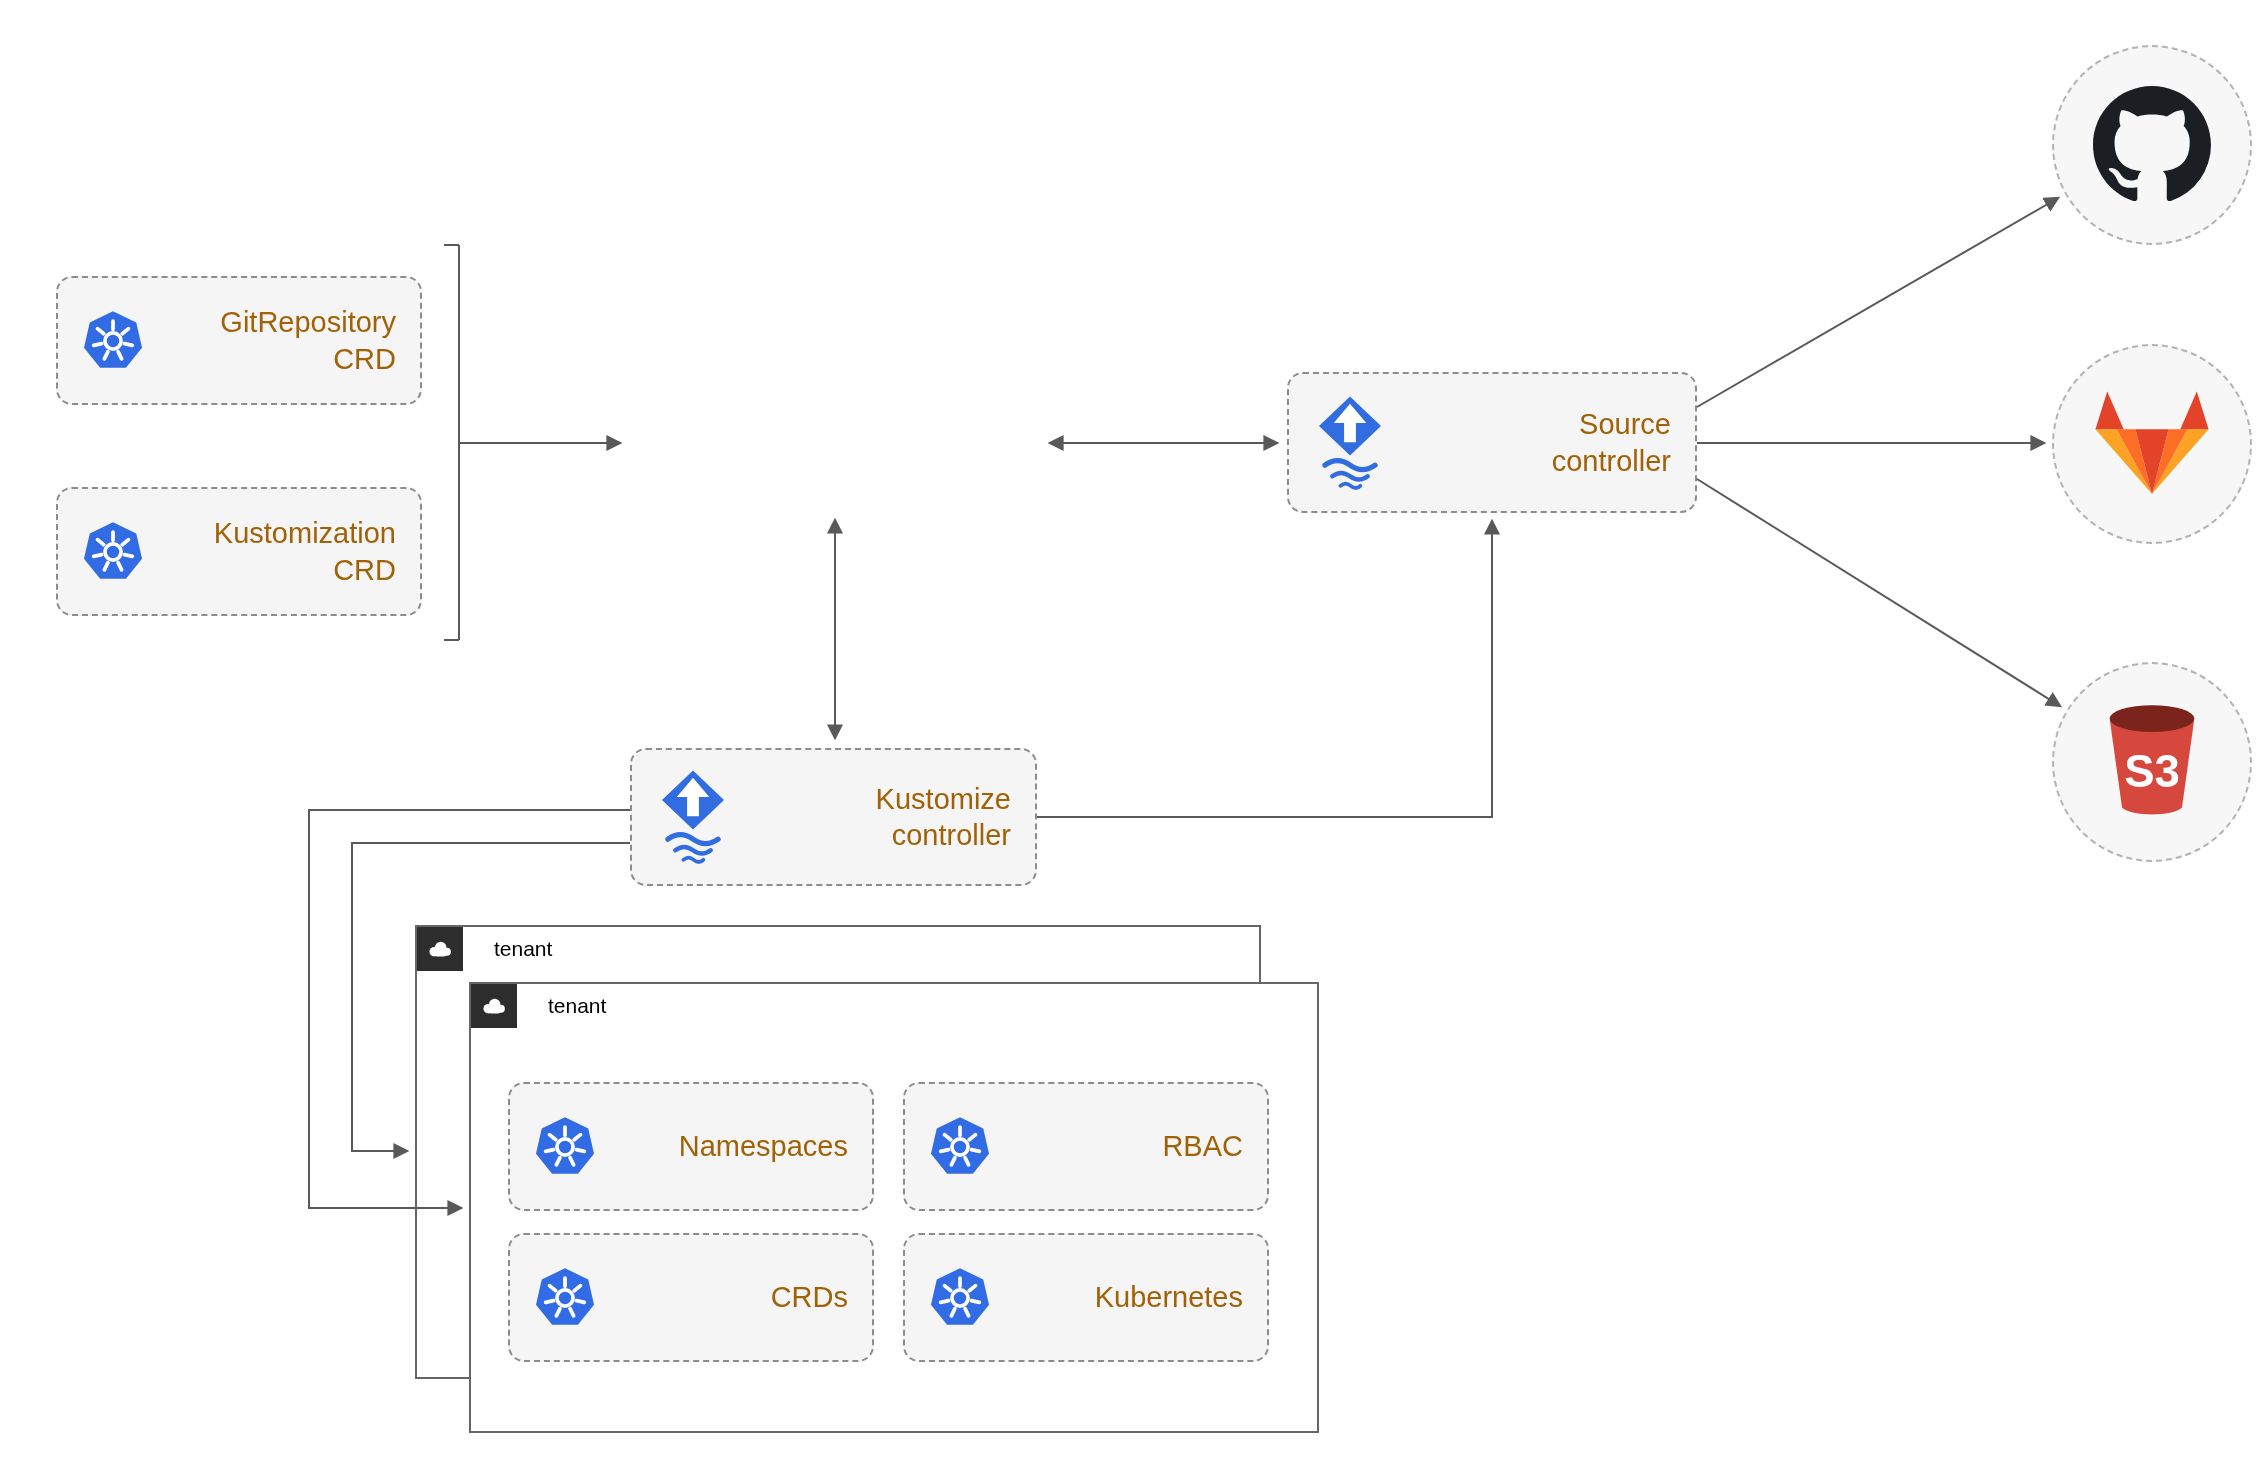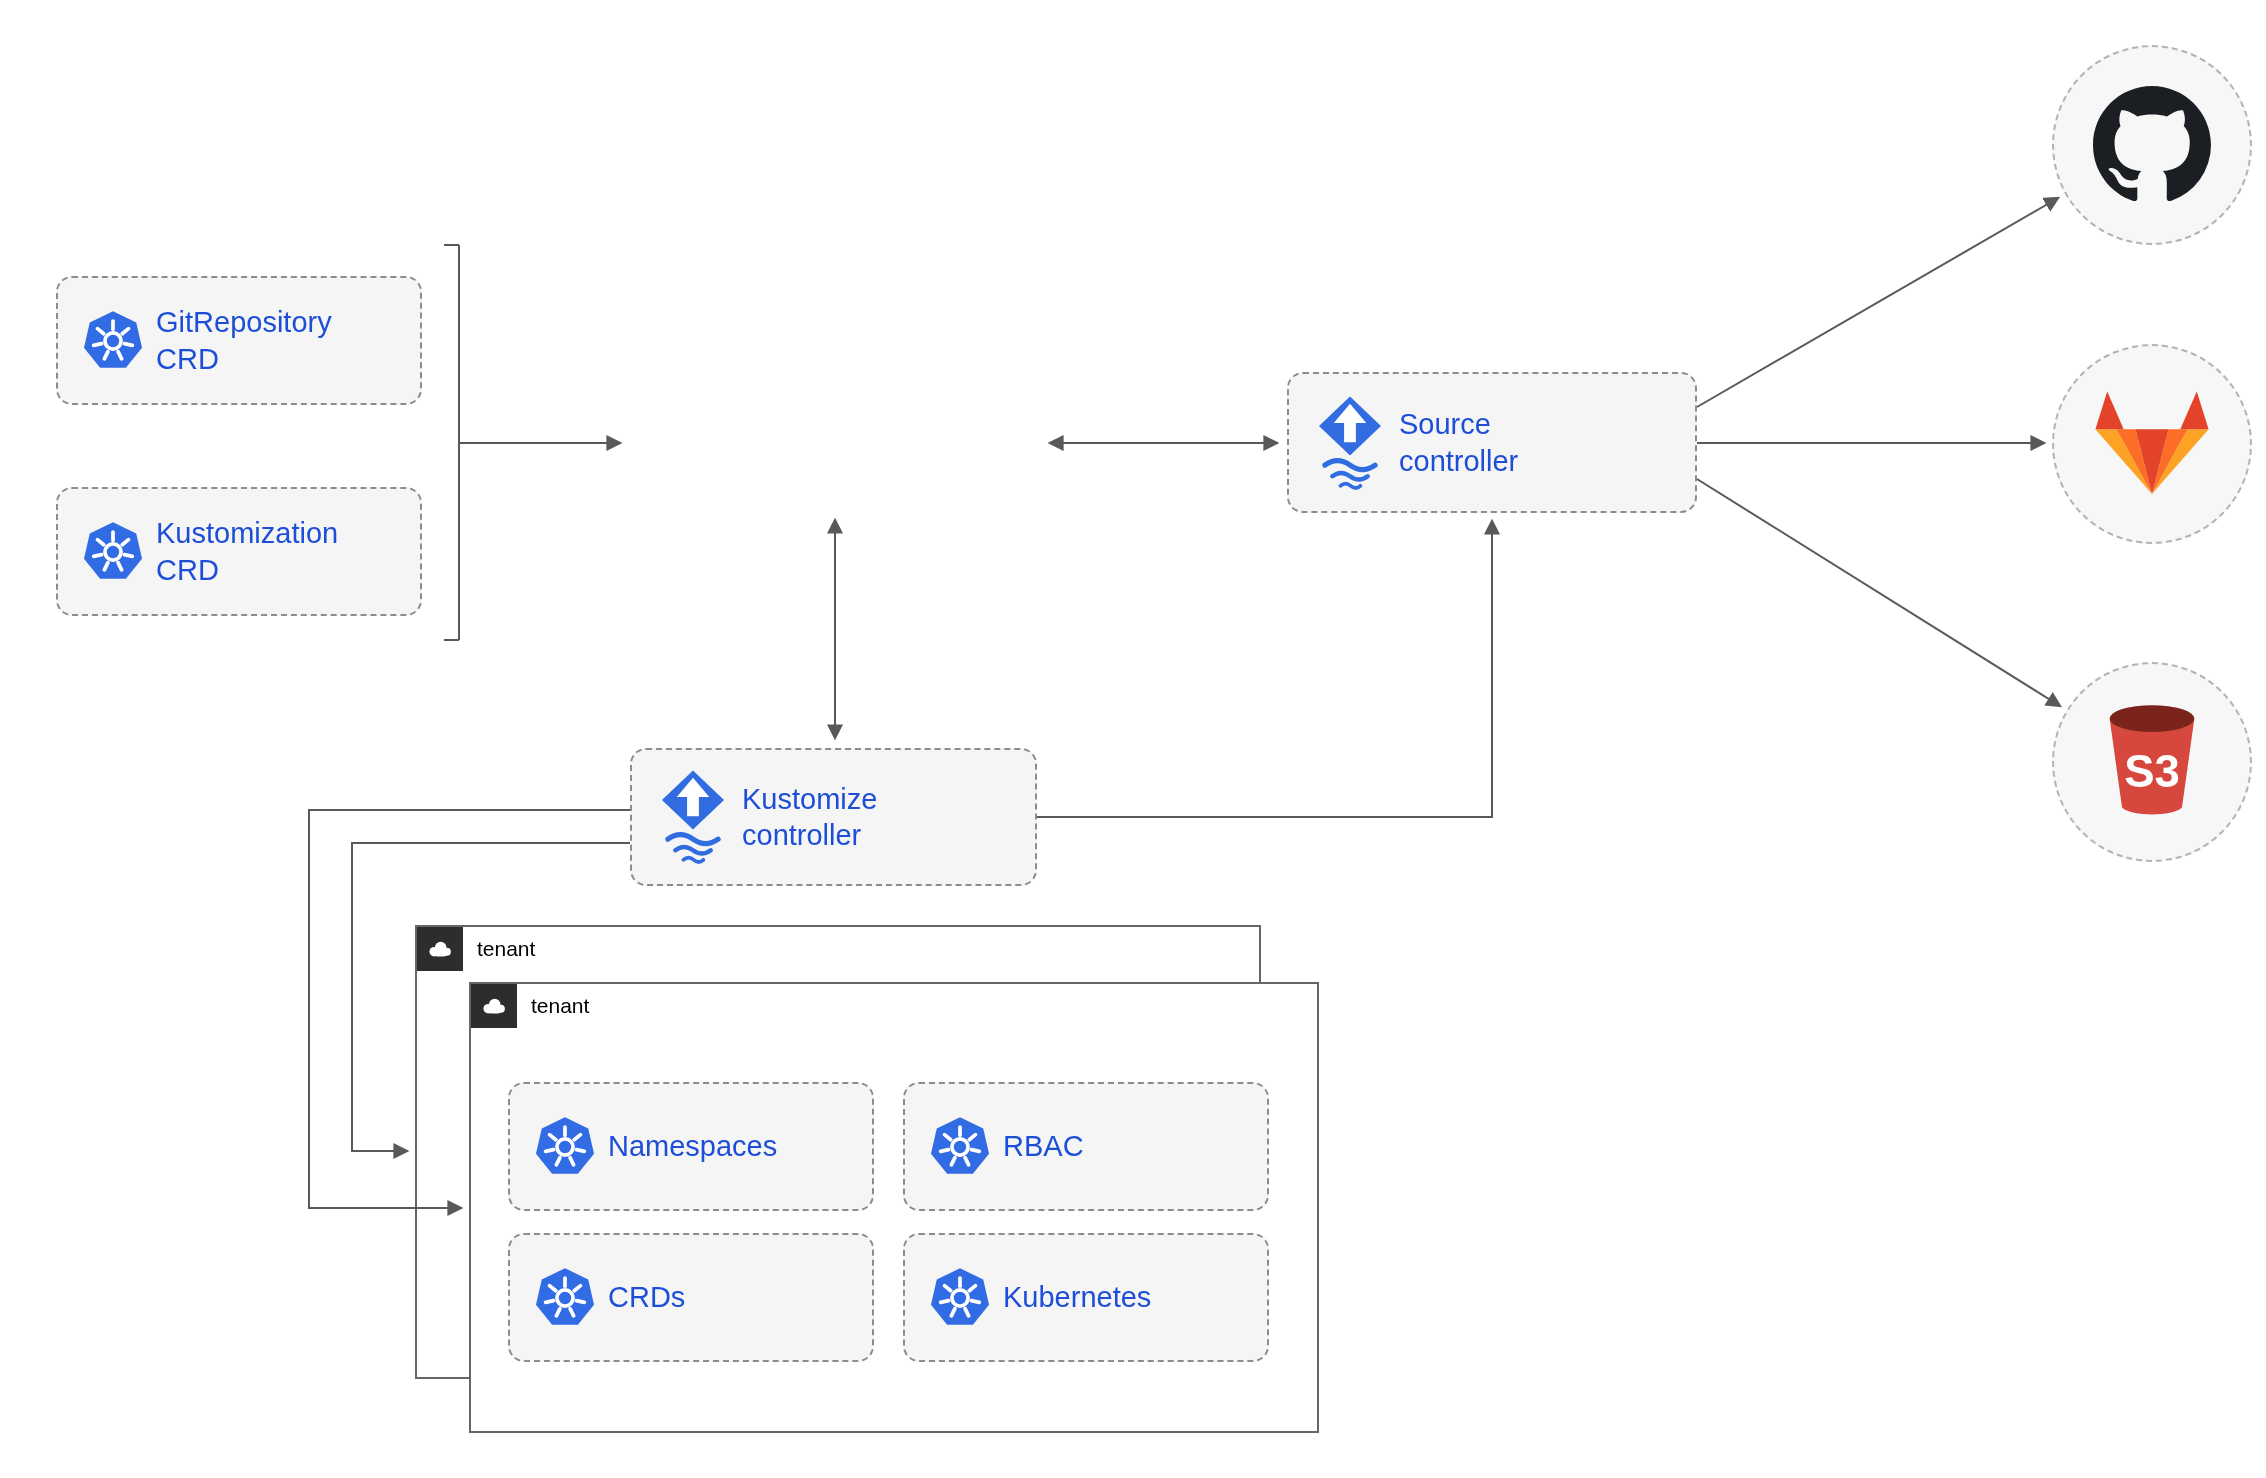--- a/index.html
+++ b/index.html
@@ -7,36 +7,36 @@
     position:relative;width:2266px;height:1478px;background:#ffffff;
     font-family:"Liberation Sans",sans-serif;overflow:hidden;
   }
   
   .box{
     position:absolute;box-sizing:border-box;
     background:#f5f5f5;border:2px dashed #8c8c8c;border-radius:16px;
     display:flex;align-items:center;gap:12px;padding:0 24px;
   }
   .box .label{
-    flex:1;text-align:left;color:#1d4ed8;font-size:29px;line-height:1.25;
+    flex:1;text-align:right;color:#a16207;font-size:29px;line-height:1.25;
     white-space:pre-line;
   }
   .icon{display:flex;align-items:flex-end;justify-content:center;}
   .icon svg{display:block;}
   
   .tenant{
     position:absolute;box-sizing:border-box;background:#ffffff;
     border:2px solid #666666;
   }
   .tenant-header{display:flex;align-items:center;gap:14px;}
   .tenant-badge{
     width:46px;height:44px;background:#2d2d2d;
     display:flex;align-items:center;justify-content:center;flex:0 0 auto;
   }
-  .tenant-name{font-size:21px;color:#000;}
+  .tenant-name{font-size:21px;color:#000;margin-left:17px;}
   
   .ext-circle{
     position:absolute;width:200px;height:200px;border-radius:50%;
     box-sizing:border-box;background:#f7f7f7;border:2px dashed #b3b3b3;
     display:flex;align-items:center;justify-content:center;
   }
   .edges{position:absolute;left:0;top:0;pointer-events:none;z-index:10;}
   .z1{z-index:1}.z2{z-index:2}.z3{z-index:3}
 </style>
 </head>

